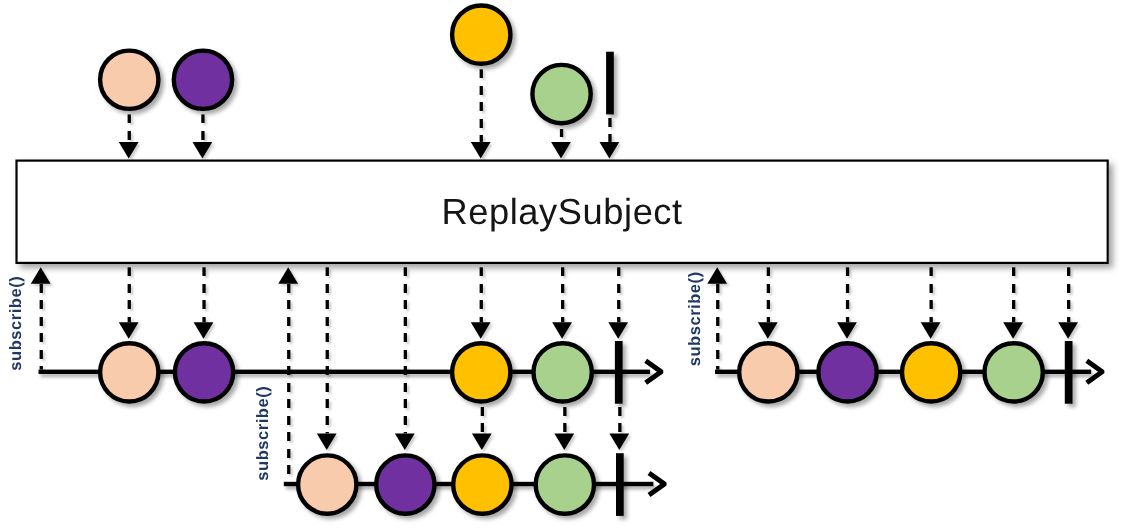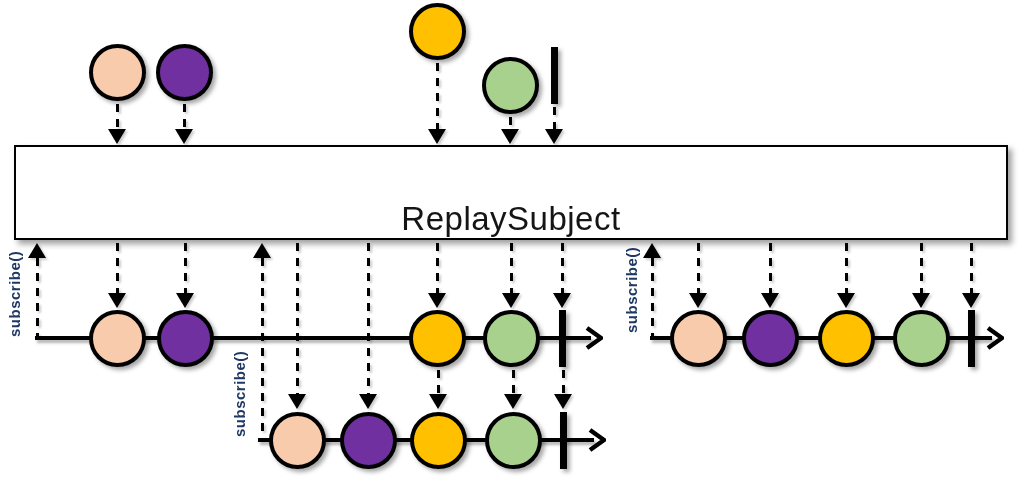--- a/index.html
+++ b/index.html
@@ -4,21 +4,21 @@
 <style>
   html,body{margin:0;padding:0;background:#ffffff;}
   #stage{
     position:relative;width:1026px;height:480px;overflow:hidden;
     background:#ffffff;font-family:"Liberation Sans",sans-serif;
   }
   .subject-box{
     position:absolute;left:14px;top:145px;width:994px;height:95px;
     background:#ffffff;border:2px solid #000;box-sizing:border-box;
     box-shadow:4px 4px 6px rgba(0,0,0,.38);
-    display:flex;align-items:flex-end;justify-content:center;
+    display:flex;align-items:center;justify-content:center;
   }
   .subject-title{
     font-size:33px;color:#151515;letter-spacing:.5px;
     font-family:"Liberation Sans",sans-serif;
   }
   .marble{
     position:absolute;width:57px;height:57px;border:4px solid #000;
     border-radius:50%;box-sizing:border-box;
     box-shadow:3px 3px 4px rgba(0,0,0,.35);
   }

